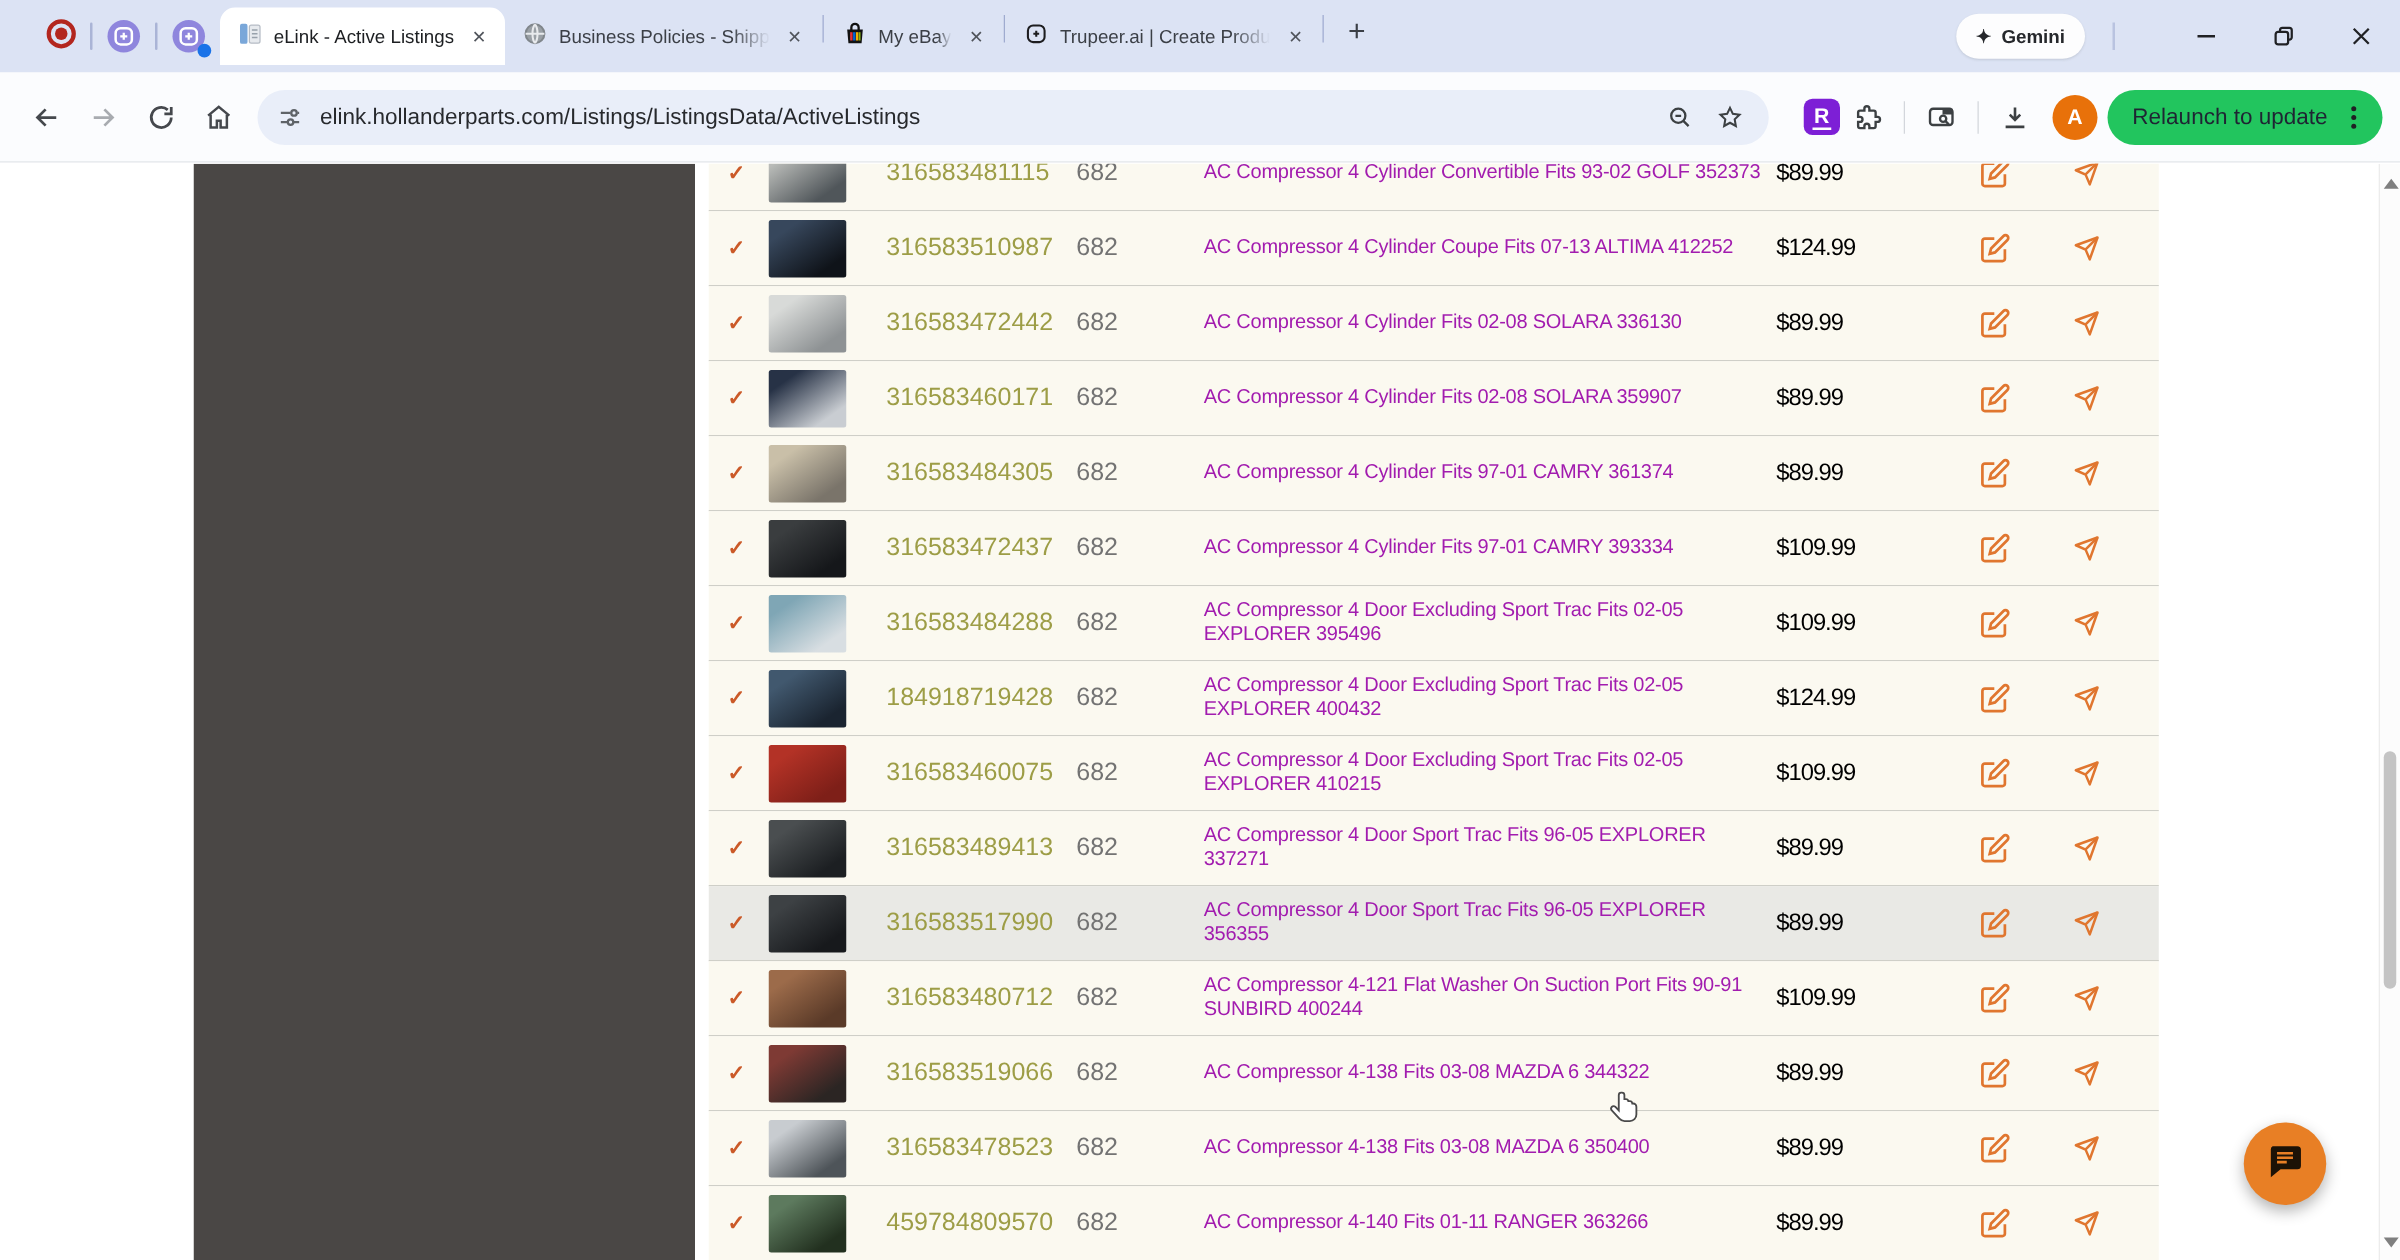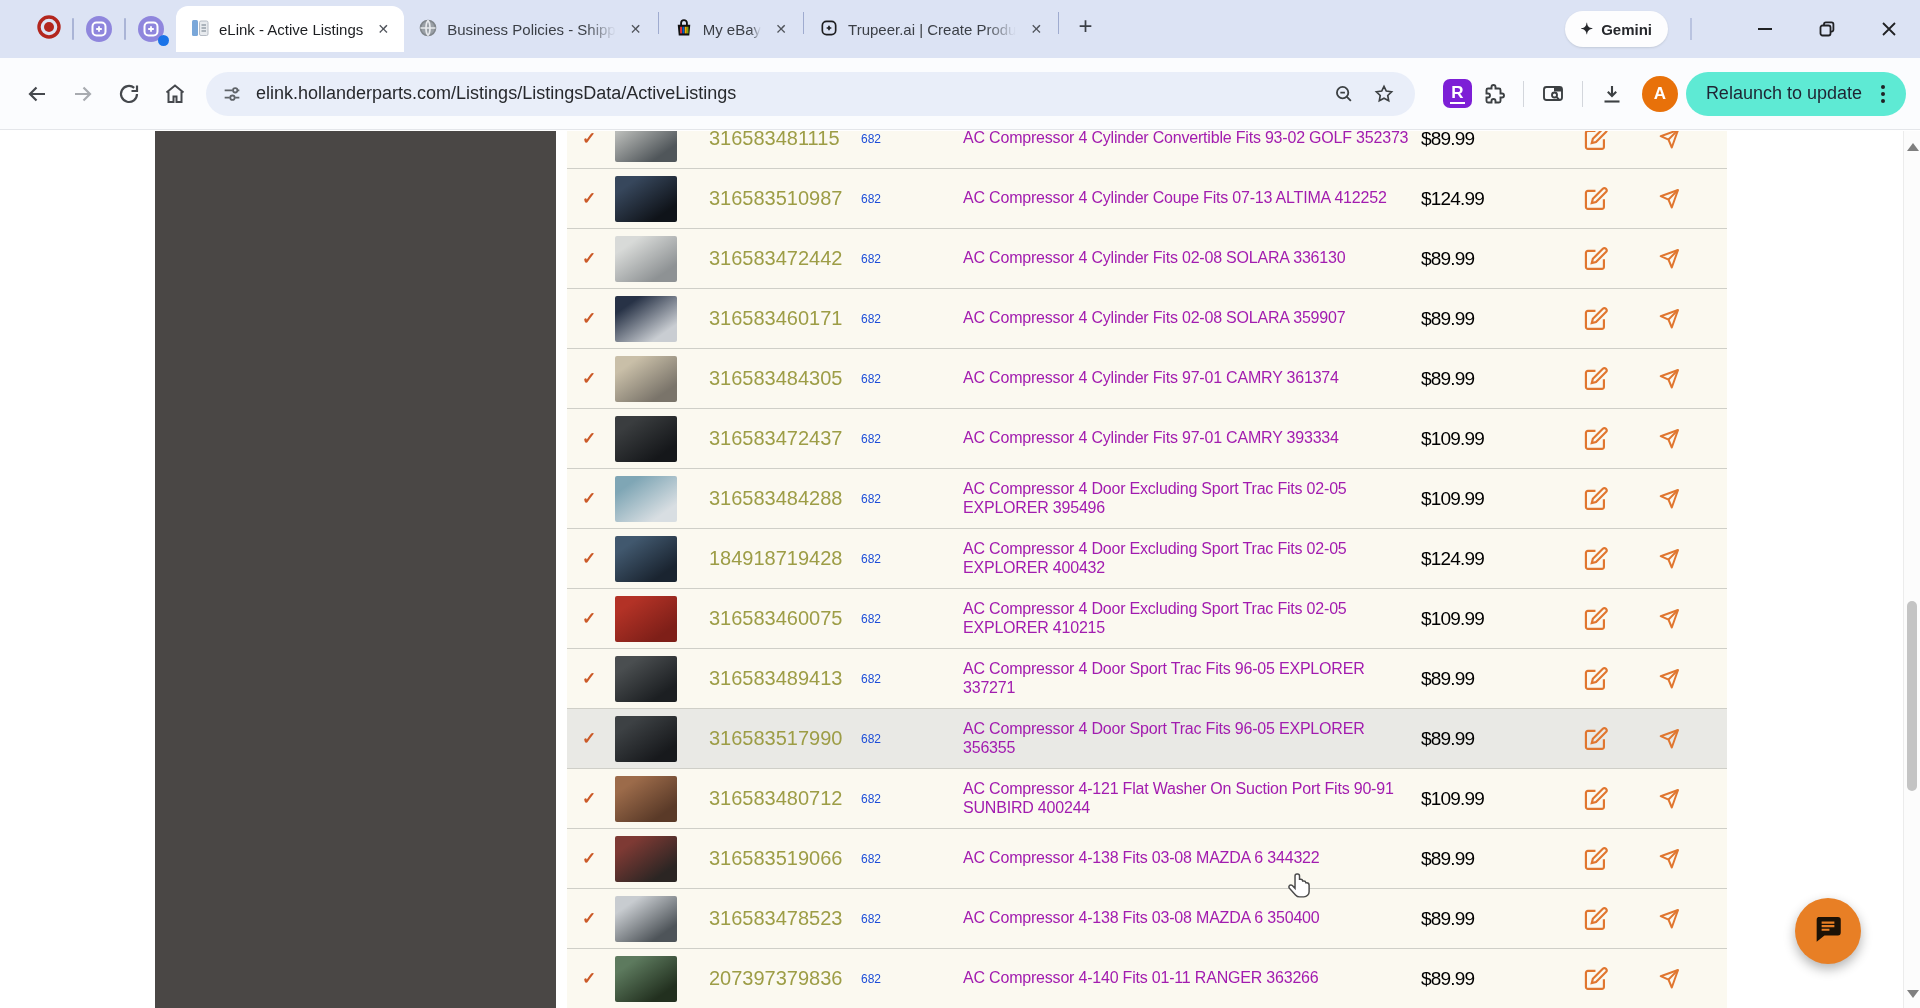--- a/index.html
+++ b/index.html
@@ -41,36 +41,36 @@
   .site-info-btn { width:36px; height:36px; border-radius:50%; display:flex; align-items:center; justify-content:center; flex:0 0 auto; }
   .url-text { font-size:18px; color:#27292d; margin-left:6px; white-space:nowrap; overflow:hidden; flex:1 1 auto; }
   .omni-icon { width:34px; height:34px; display:flex; align-items:center; justify-content:center; flex:0 0 auto; margin-left:6px; }
   .tb-icon { width:34px; height:34px; display:flex; align-items:center; justify-content:center; flex:0 0 auto; margin:0 5px; }
   .tb-div { width:1px; height:26px; background:#d3d6dc; margin:0 7px; flex:0 0 auto; }
   .r-ext { width:29px; height:29px; border-radius:7px; background:#7d1fd6; color:#fff; font-weight:bold; font-size:17px;
            display:flex; align-items:center; justify-content:center; flex-direction:column; line-height:1; }
   .r-ext span { border-bottom:2px solid #fff; padding:0 1px 1px 1px; }
   .avatar { width:36px; height:36px; border-radius:50%; background:#e8710a; color:#fff; font-size:17px; font-weight:bold;
             display:flex; align-items:center; justify-content:center; flex:0 0 auto; margin:0 8px; }
-  .relaunch { height:44px; border-radius:22px; background:#5eead4; display:flex; align-items:center; padding:0 6px 0 20px;
+  .relaunch { height:44px; border-radius:22px; background:#22c55e; display:flex; align-items:center; padding:0 6px 0 20px;
               font-size:18px; color:#1f2433; flex:0 0 auto; }
   .kebab { width:34px; height:34px; display:flex; flex-direction:column; align-items:center; justify-content:center; gap:3px; margin-left:4px; }
   .kebab i { width:4px; height:4px; border-radius:50%; background:#202124; }
 
   
   .content { position:absolute; top:131px; left:0; right:0; bottom:0; background:#fff; overflow:hidden; }
   .dark-sidebar { position:absolute; left:155px; top:0; width:401px; height:100%; background:#4a4745; }
   .listings { position:absolute; left:567px; top:-22px; width:1160px; }
   .row { display:grid; grid-template-columns:48px 94px 152px 102px 458px 160px 73px 73px; align-items:center;
          height:60px; background:#fbf9f0; border-bottom:1px solid #cfcfc8; }
   .row.hover { background:#e9e9e5; }
   .cell-check { padding-left:15px; color:#cb5a28; font-size:17px; font-weight:bold; }
   .thumb { width:62px; height:46px; border-radius:2px; }
   .cell-id { font-size:20px; color:#9d9d46; text-decoration:none; }
-  .cell-cat { font-size:12px; color:#1d4ed8; }
+  .cell-cat { font-size:20px; color:#737373; }
   .cell-desc { font-size:16px; color:#a21caf; line-height:1.18; letter-spacing:-0.2px; white-space:pre-line; padding-right:6px; }
   .cell-price { font-size:19px; font-weight:normal; color:#000000; letter-spacing:-0.8px; }
   .row-icon { width:30px; height:30px; display:flex; align-items:center; justify-content:center; }
 
   
   .scrollbar { position:absolute; right:0; top:0; width:17px; height:100%; background:#fcfcfc; border-left:1px solid #ececec; }
   .sb-up { position:absolute; top:12px; left:3px; width:0; height:0; border-left:6px solid transparent; border-right:6px solid transparent; border-bottom:8px solid #7f7f7f; }
   .sb-down { position:absolute; bottom:10px; left:3px; width:0; height:0; border-left:6px solid transparent; border-right:6px solid transparent; border-top:8px solid #7f7f7f; }
   .sb-thumb { position:absolute; top:470px; left:3px; width:10px; height:190px; border-radius:5px; background:#c4c4c4; }
 
@@ -592,21 +592,21 @@
               <path d="M21 3L11.5 12.5"></path>
               <path d="M21 3l-6.2 17.5-3.3-7.8L3.7 9.2 21 3z"></path>
             </svg>
           </div>
         </div>
         <div class="row">
           <div class="cell-check">✓</div>
           <div>
             <div class="thumb" style="background: linear-gradient(145deg, rgb(93, 122, 94) 20%, rgb(34, 48, 31) 80%);"></div>
           </div>
-          <a class="cell-id" href="#">207397379836</a>
+          <a class="cell-id" href="#">459784809570</a>
           <div class="cell-cat">682</div>
           <div class="cell-desc">AC Compressor 4-140 Fits 01-11 RANGER 363266</div>
           <div class="cell-price">$89.99</div>
           <div class="row-icon">
             <svg width="26" height="26" viewBox="0 0 24 24" fill="none" stroke="#e0762f" stroke-width="2">
               <path d="M11.5 4.5H4.5a1.8 1.8 0 0 0-1.8 1.8v13a1.8 1.8 0 0 0 1.8 1.8h13a1.8 1.8 0 0 0 1.8-1.8v-7"></path>
               <path d="M18.3 2.6a2 2 0 0 1 2.9 2.9L12 14.7l-3.9 1 1-3.9 9.2-9.2z"></path>
             </svg>
           </div>
           <div class="row-icon">

